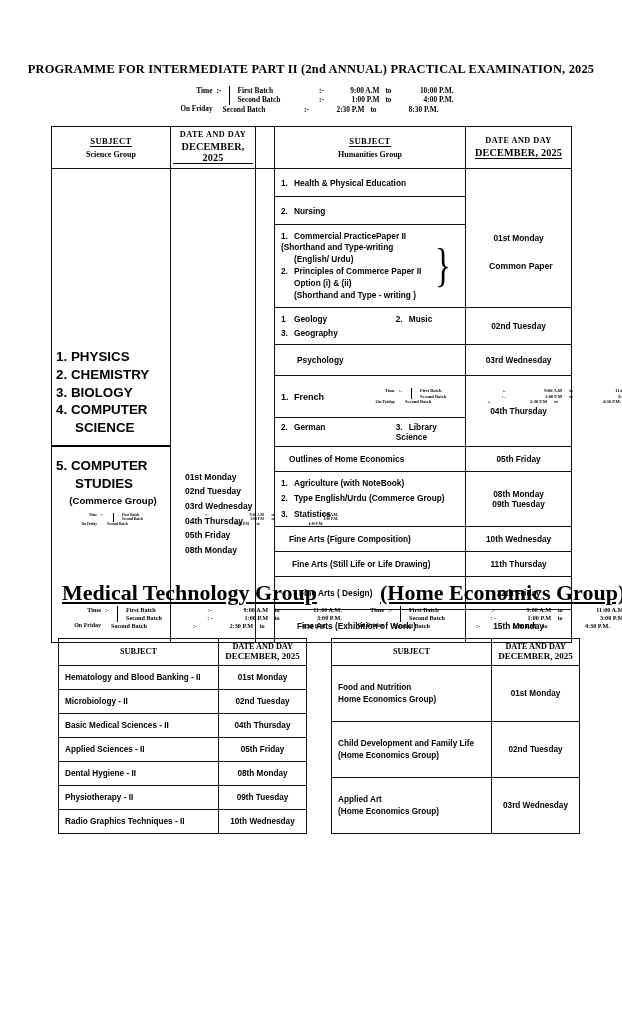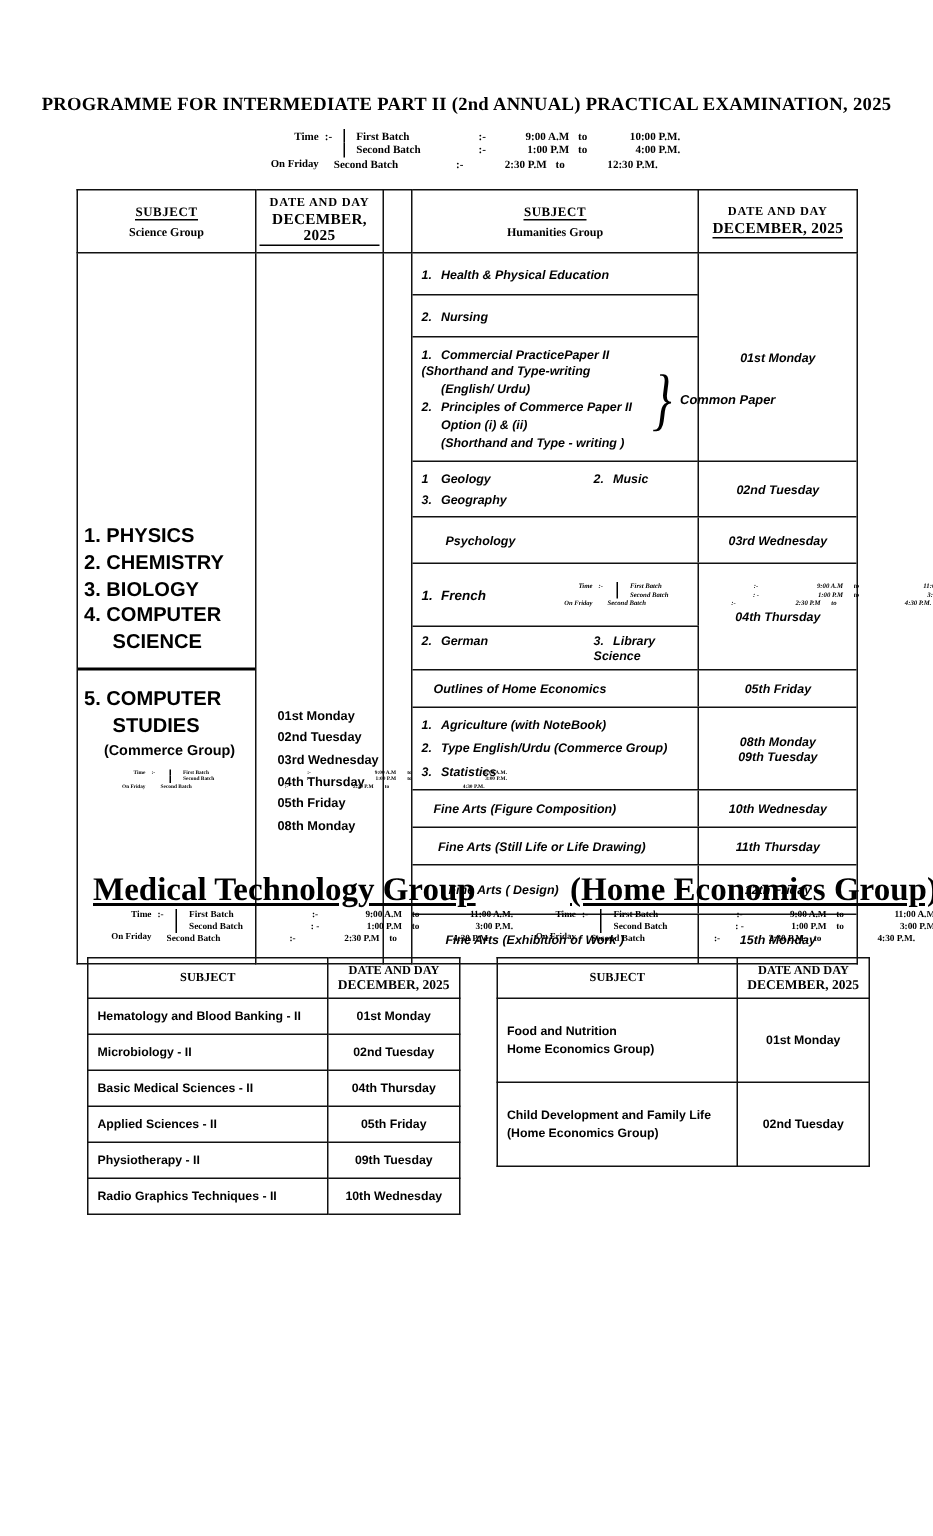--- a/index.html
+++ b/index.html
@@ -188,21 +188,20 @@
     table-layout: fixed;
   }
   .hum-table td {
     border: 1px solid #111;
     border-left: none;
     border-right: none;
     padding: 4px 2px 4px 6px;
     font-size: 8.3px;
     font-weight: bold;
     vertical-align: middle;
-    font-style: italic;
   }
   .hum-table tr:first-child td { border-top: none; }
   .hum-table .nb-bottom { border-bottom: none; }
   .hum-table .dotted-top { border-top: 1px dotted #555; }
   .hum-table .date-c {
     text-align: center;
     border-left: 1px solid #111;
     padding: 4px 2px;
     width: 106px;
   }
@@ -217,21 +216,21 @@
   .cp-text { flex: 0 0 150px; line-height: 1.42; }
   .cp-text .sub { padding-left: 13px; display: block; }
   .cp-brace {
     font-size: 46px;
     line-height: 0.82;
     font-weight: normal;
     font-family: "Liberation Serif", serif;
     margin: 0 3px 0 1px;
     transform: scaleX(0.7);
   }
-  .cp-label { font-size: 8.6px; white-space: nowrap; }
+  .cp-label { font-size: 8.6px; white-space: nowrap; margin-left: 32px; }
 
   .french-wrap { display: flex; align-items: center; }
   .french-name { flex: 0 0 70px; font-size: 9px; }
   .french-time { font-size: 4.5px; }
 
   
   .sec-title {
     position: absolute;
     font-family: "Liberation Serif", serif;
     font-weight: bold;
@@ -295,21 +294,21 @@
         <span class="to">to</span>
         <span class="until">4:00 P.M.</span>
       </div>
       <div class="trow">
         <span class="lbl-friday">On Friday</span>
         <span class="nobrace"></span>
         <span class="batch">Second  Batch</span>
         <span class="dash">:-</span>
         <span class="from">2:30 P.M</span>
         <span class="to">to</span>
-        <span class="until">12:30 P.M.</span>
+        <span class="until">8:30 P.M.</span>
       </div>
     </div>
   </div>
 
   <table class="main-table">
     <colgroup>
       <col style="width:119px">
       <col style="width:85px">
       <col style="width:19px">
       <col style="width:191px">
@@ -632,20 +631,24 @@
     </tr>
     <tr class="mt-row">
       <td>Basic Medical Sciences - II</td>
       <td class="date-c">04th Thursday</td>
     </tr>
     <tr class="mt-row">
       <td>Applied  Sciences - II</td>
       <td class="date-c">05th Friday</td>
     </tr>
     <tr class="mt-row">
+      <td>Dental Hygiene - II</td>
+      <td class="date-c">08th Monday</td>
+    </tr>
+    <tr class="mt-row">
       <td>Physiotherapy - II</td>
       <td class="date-c">09th Tuesday</td>
     </tr>
     <tr class="mt-row">
       <td>Radio Graphics Techniques - II</td>
       <td class="date-c">10th Wednesday</td>
     </tr>
   </tbody>
     </table>
 
@@ -711,16 +714,25 @@
     </tr>
     <tr class="he-row">
       <td>
         <div class="he-subj">
           <div>Child Development and Family Life</div>
           <div>(Home Economics Group)</div>
         </div>
       </td>
       <td class="date-c">02nd Tuesday</td>
     </tr>
+    <tr class="he-row">
+      <td>
+        <div class="he-subj">
+          <div>  Applied Art</div>
+          <div>(Home Economics Group)</div>
+        </div>
+      </td>
+      <td class="date-c">03rd Wednesday</td>
+    </tr>
   </tbody>
     </table>
 
 </div>
 
 </body></html>

